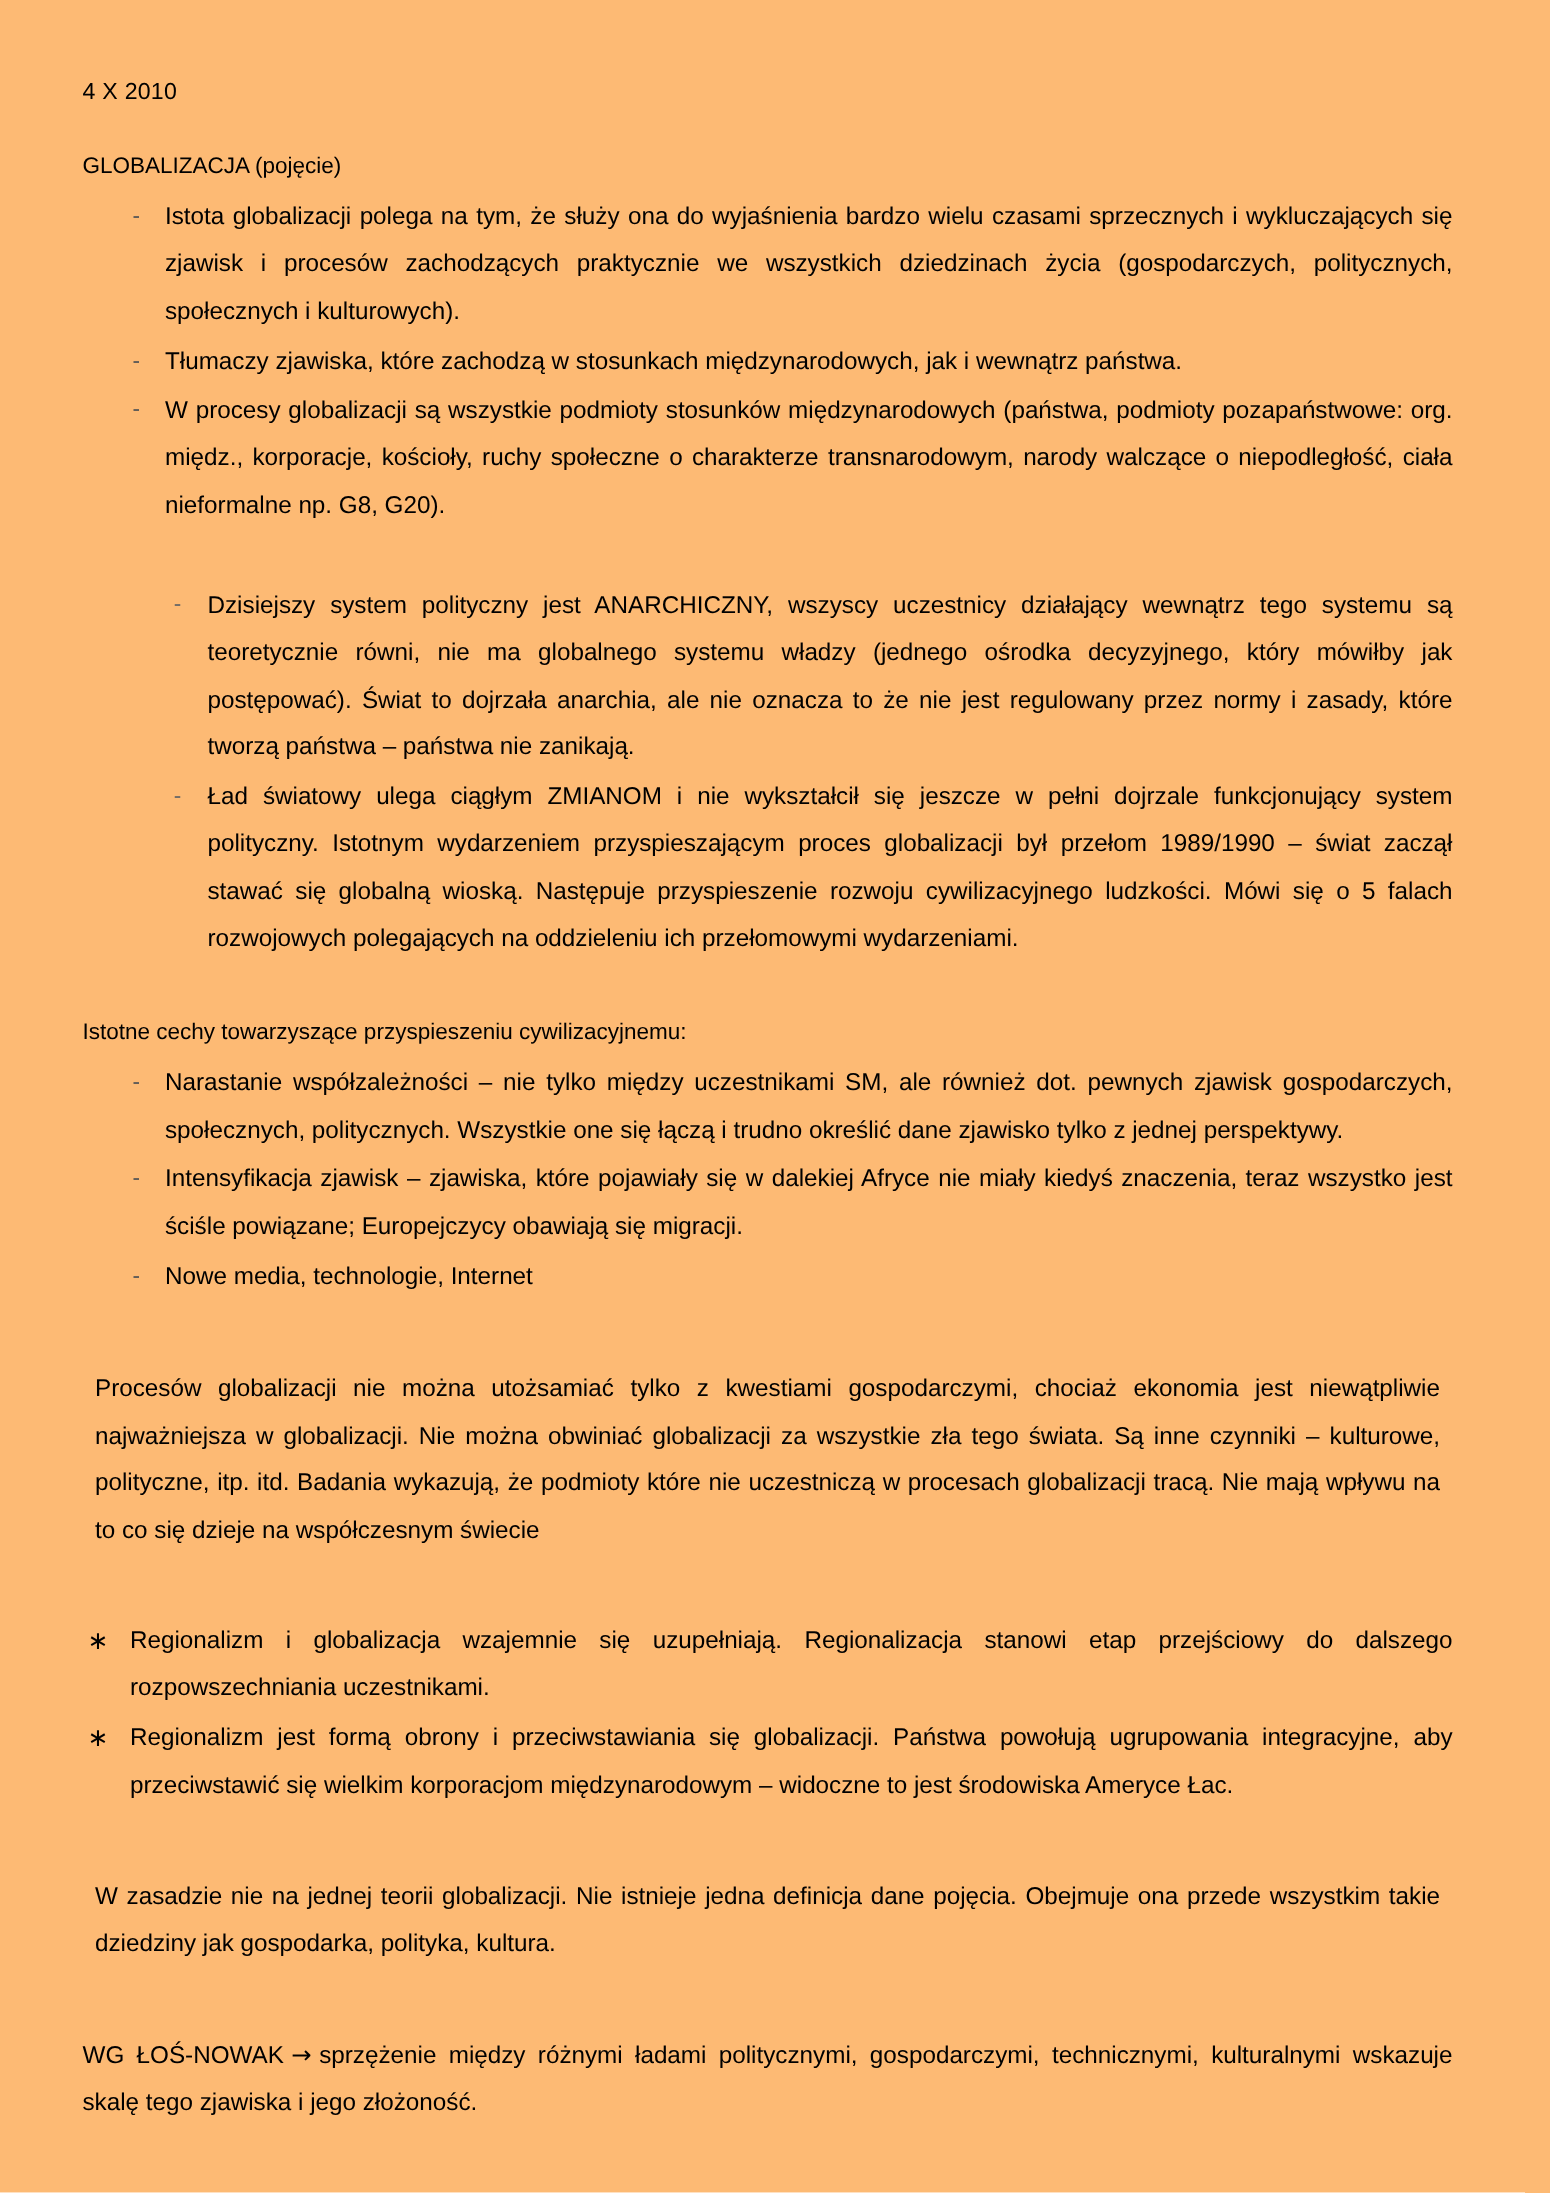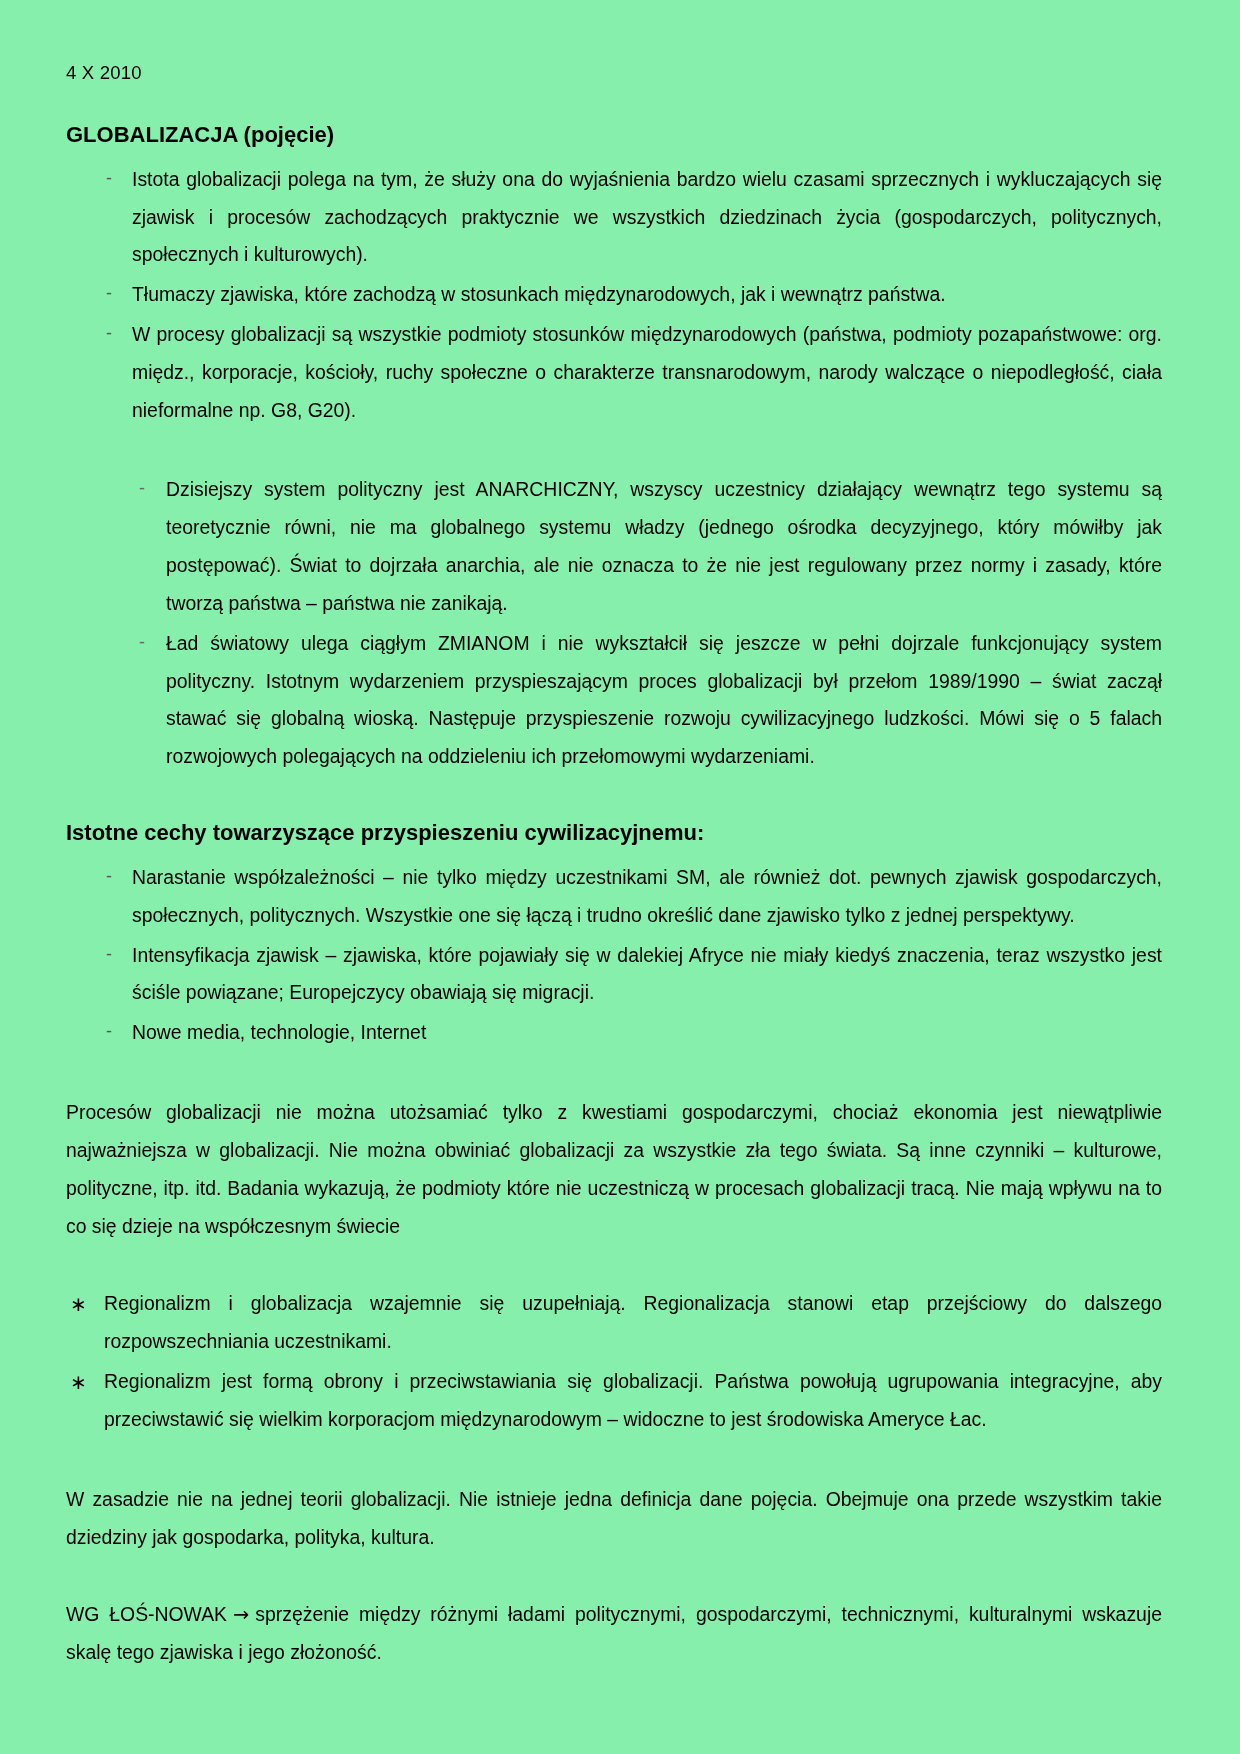--- a/index.html
+++ b/index.html
@@ -8,51 +8,50 @@
     background: #ffffff;
   }
   body {
     font-family: "Liberation Sans", sans-serif;
     color: #000000;
   }
   .page {
     position: relative;
     width: 1240px;
     height: 1754px;
-    background: #86efac;
+    background: #fdba74;
     box-sizing: border-box;
     padding: 60px 78px 40px 66px;
     overflow: hidden;
   }
   .doc {
     font-size: 19.4px;
     line-height: 1.95;
     color: #000;
     -webkit-font-smoothing: none;
   }
 
   
   .date-line {
     font-size: 18.5px;
     line-height: 1.4;
     letter-spacing: 0.2px;
     margin: 0 0 34px 0;
   }
   .heading {
-    font-size: 22px;
+    font-size: 18px;
     line-height: 1.4;
     margin: 0 0 10px 0;
-    font-weight: bold;
   }
   .heading.underline {
     text-decoration: underline;
     text-underline-offset: 3px;
   }
   .para {
-    margin: 0;
+    margin: 10px;
     text-align: justify;
     text-justify: inter-word;
     line-height: 1.95;
   }
   .spacer-lg { height: 40px; }
 
   
   ul.blist {
     list-style: none;
     margin: 0;

